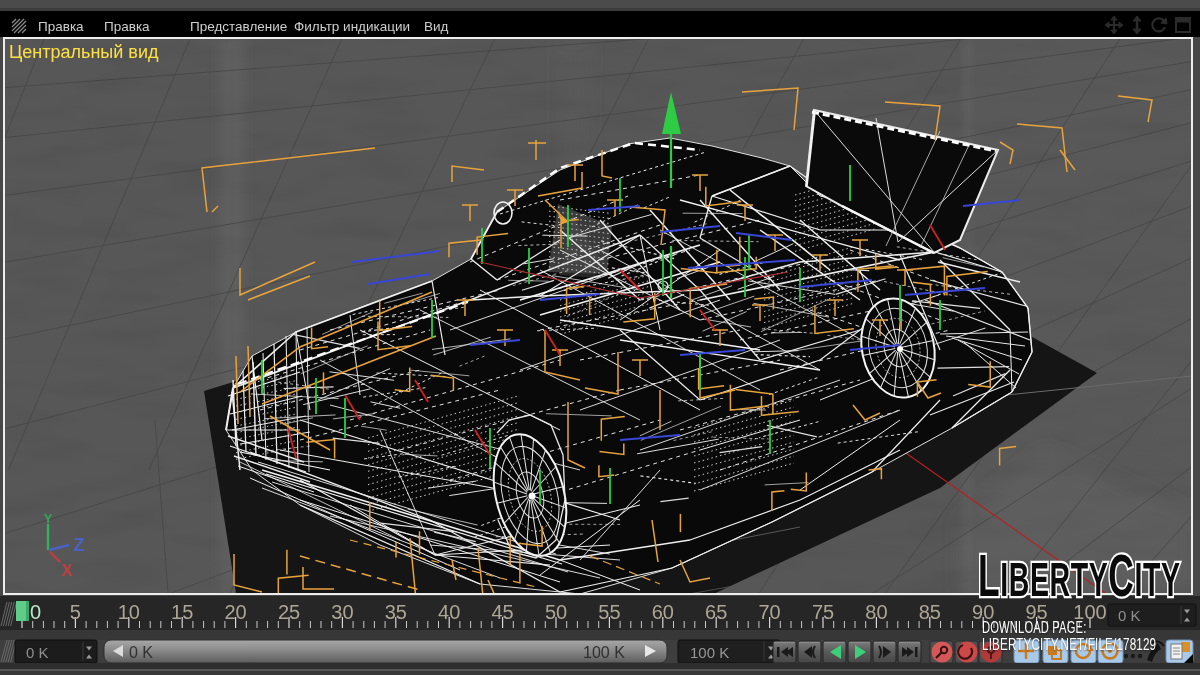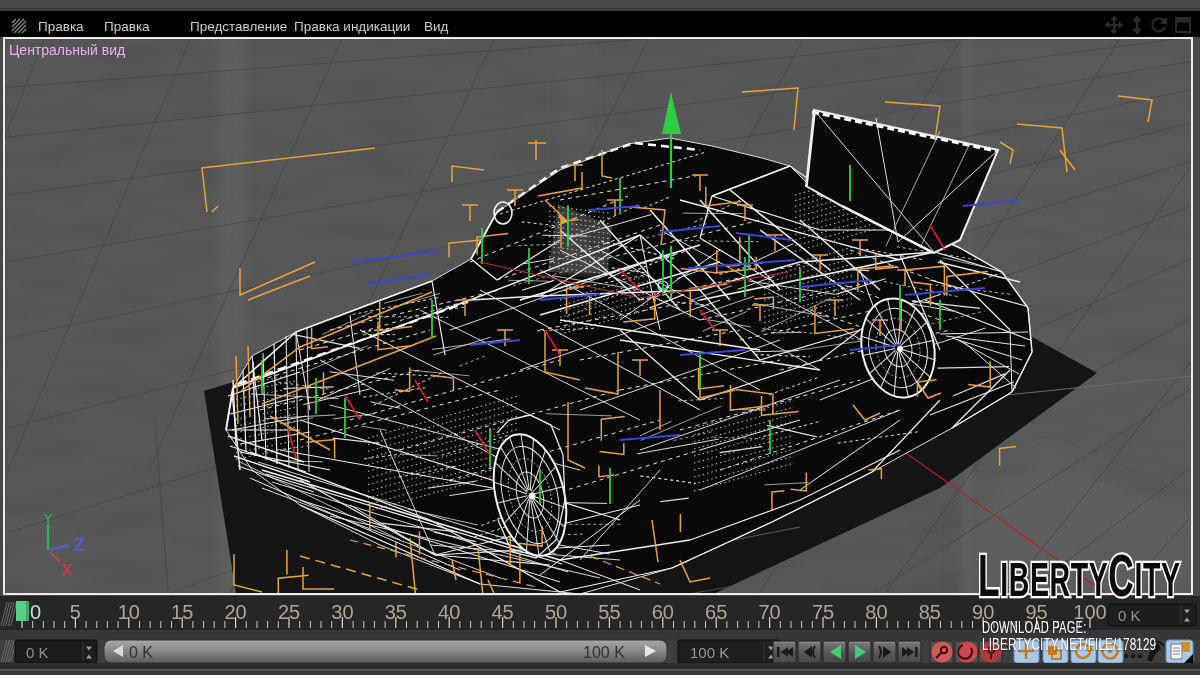--- a/index.html
+++ b/index.html
@@ -1,21 +1,21 @@
 <!DOCTYPE html>
 <html><head><meta charset="utf-8"><style>
 *{margin:0;padding:0;box-sizing:border-box}
 html,body{width:1200px;height:675px;overflow:hidden;background:#474747;font-family:"Liberation Sans",sans-serif}
 #app{position:relative;width:1200px;height:675px;background:#474747}
 .abs{position:absolute}
 #topstrip{left:0;top:0;width:1200px;height:8px;background:#4b4b4b}
 #menubar{left:0;top:8px;width:1200px;height:26px;background:#000000;border-top:3px solid #3b3b3b;box-sizing:content-box}
 .mi{position:absolute;top:8px;font-size:13.5px;color:#cdcdcd;white-space:nowrap}
 #vpframe{left:3px;top:37px;width:1190px;height:558px;border:2px solid #ededed;background:transparent}
-#vplabel{left:9px;top:42px;font-size:14px;color:#f0abfc}
+#vplabel{left:9px;top:42px;font-size:18px;color:#fde047}
 #wm1{left:982px;top:619px;font-size:16px;color:#fff;letter-spacing:0.2px;transform:scaleX(0.70);transform-origin:0 0;white-space:nowrap;text-shadow:0 1px 2px rgba(0,0,0,.45)}
 #wm2{left:982px;top:636px;font-size:16px;color:#fff;letter-spacing:0.2px;transform:scaleX(0.73);transform-origin:0 0;white-space:nowrap;text-shadow:0 1px 2px rgba(0,0,0,.45)}
 </style></head><body>
 <div id="app">
 <svg class="abs" style="left:0;top:0" width="1200" height="675" viewBox="0 0 1200 675">
 <defs>
 <filter id="b6" x="-50%" y="-50%" width="200%" height="200%">
           <feGaussianBlur stdDeviation="5"></feGaussianBlur>
         </filter>
 <filter id="noisef" x="0%" y="0%" width="100%" height="100%">
@@ -949,21 +949,21 @@
           <line x1="1" y1="9" x2="9" y2="1"></line>
           <line x1="1" y1="13" x2="13" y2="1"></line>
           <line x1="3" y1="15" x2="15" y2="3"></line>
           <line x1="7" y1="15" x2="15" y2="7"></line>
           <line x1="11" y1="15" x2="15" y2="11"></line>
         </g>
       </svg>
 <span class="mi" style="left:38px">Правка</span>
 <span class="mi" style="left:104px">Правка</span>
 <span class="mi" style="left:190px">Представление</span>
-<span class="mi" style="left:294px">Правка индикации</span>
+<span class="mi" style="left:294px">Фильтр индикации</span>
 <span class="mi" style="left:424px">Вид</span>
 <svg style="position:absolute;left:1104px;top:4px" width="92" height="20" viewBox="0 0 92 20">
 <g fill="#2b2b2b" stroke="#2b2b2b">
 <g transform="translate(10,10)">
             <line x1="-7" y1="0" x2="7" y2="0" stroke-width="2"></line>
             <line x1="0" y1="-7" x2="0" y2="7" stroke-width="2"></line>
             <polygon points="-9,0 -5,-3 -5,3"></polygon>
             <polygon points="9,0 5,-3 5,3"></polygon>
             <polygon points="0,-9 -3,-5 3,-5"></polygon>
             <polygon points="0,9 -3,5 3,5"></polygon>

